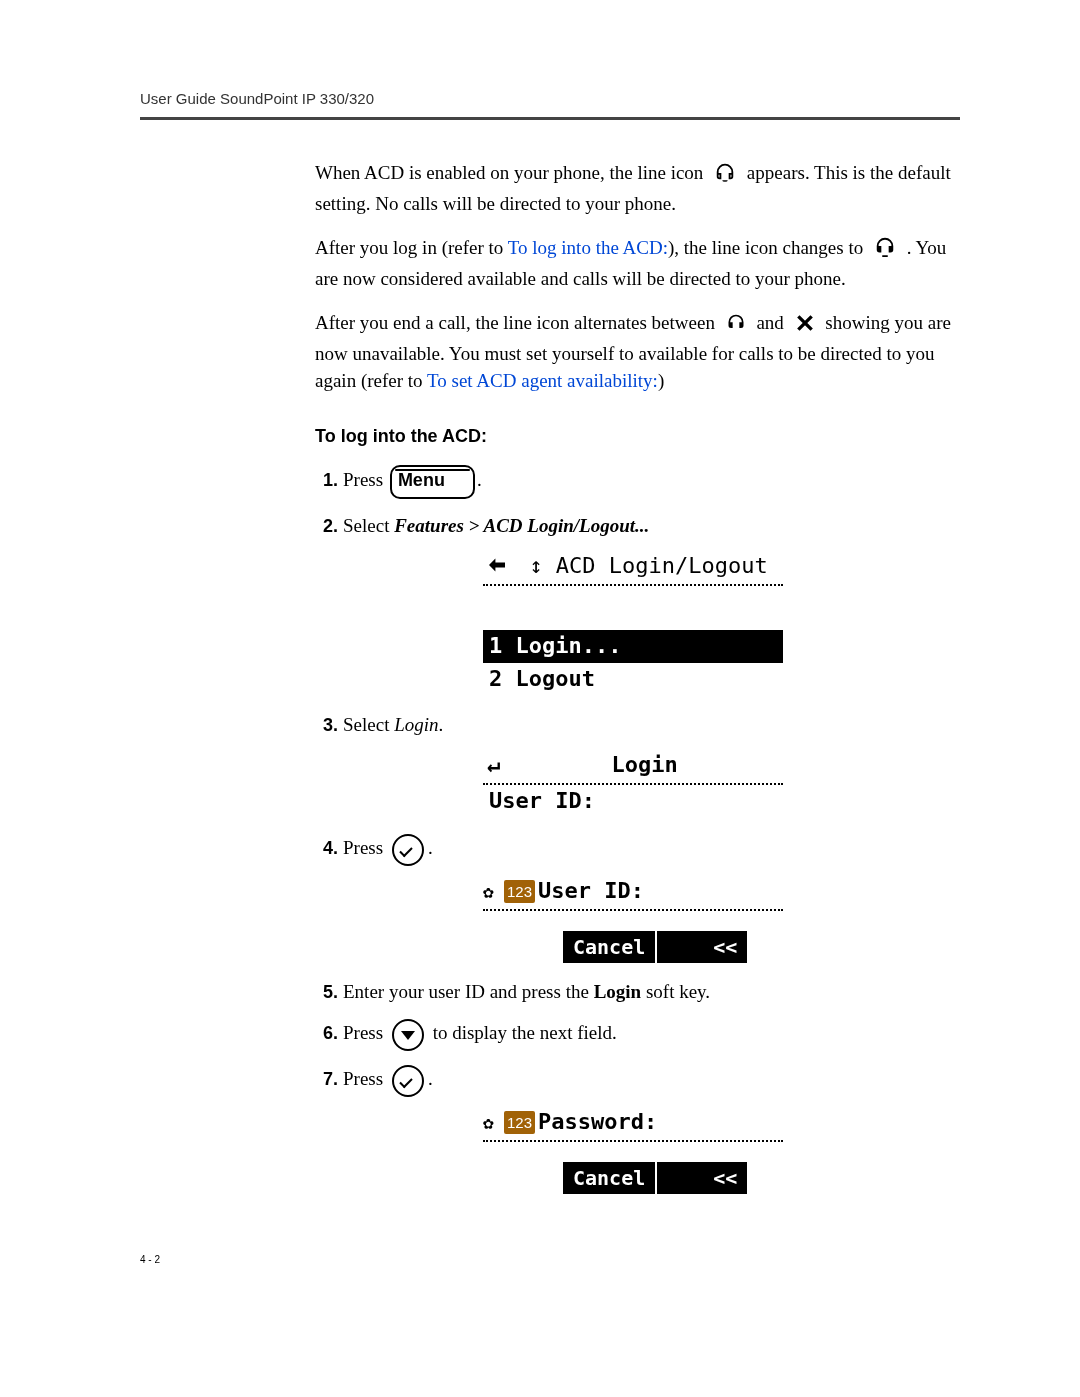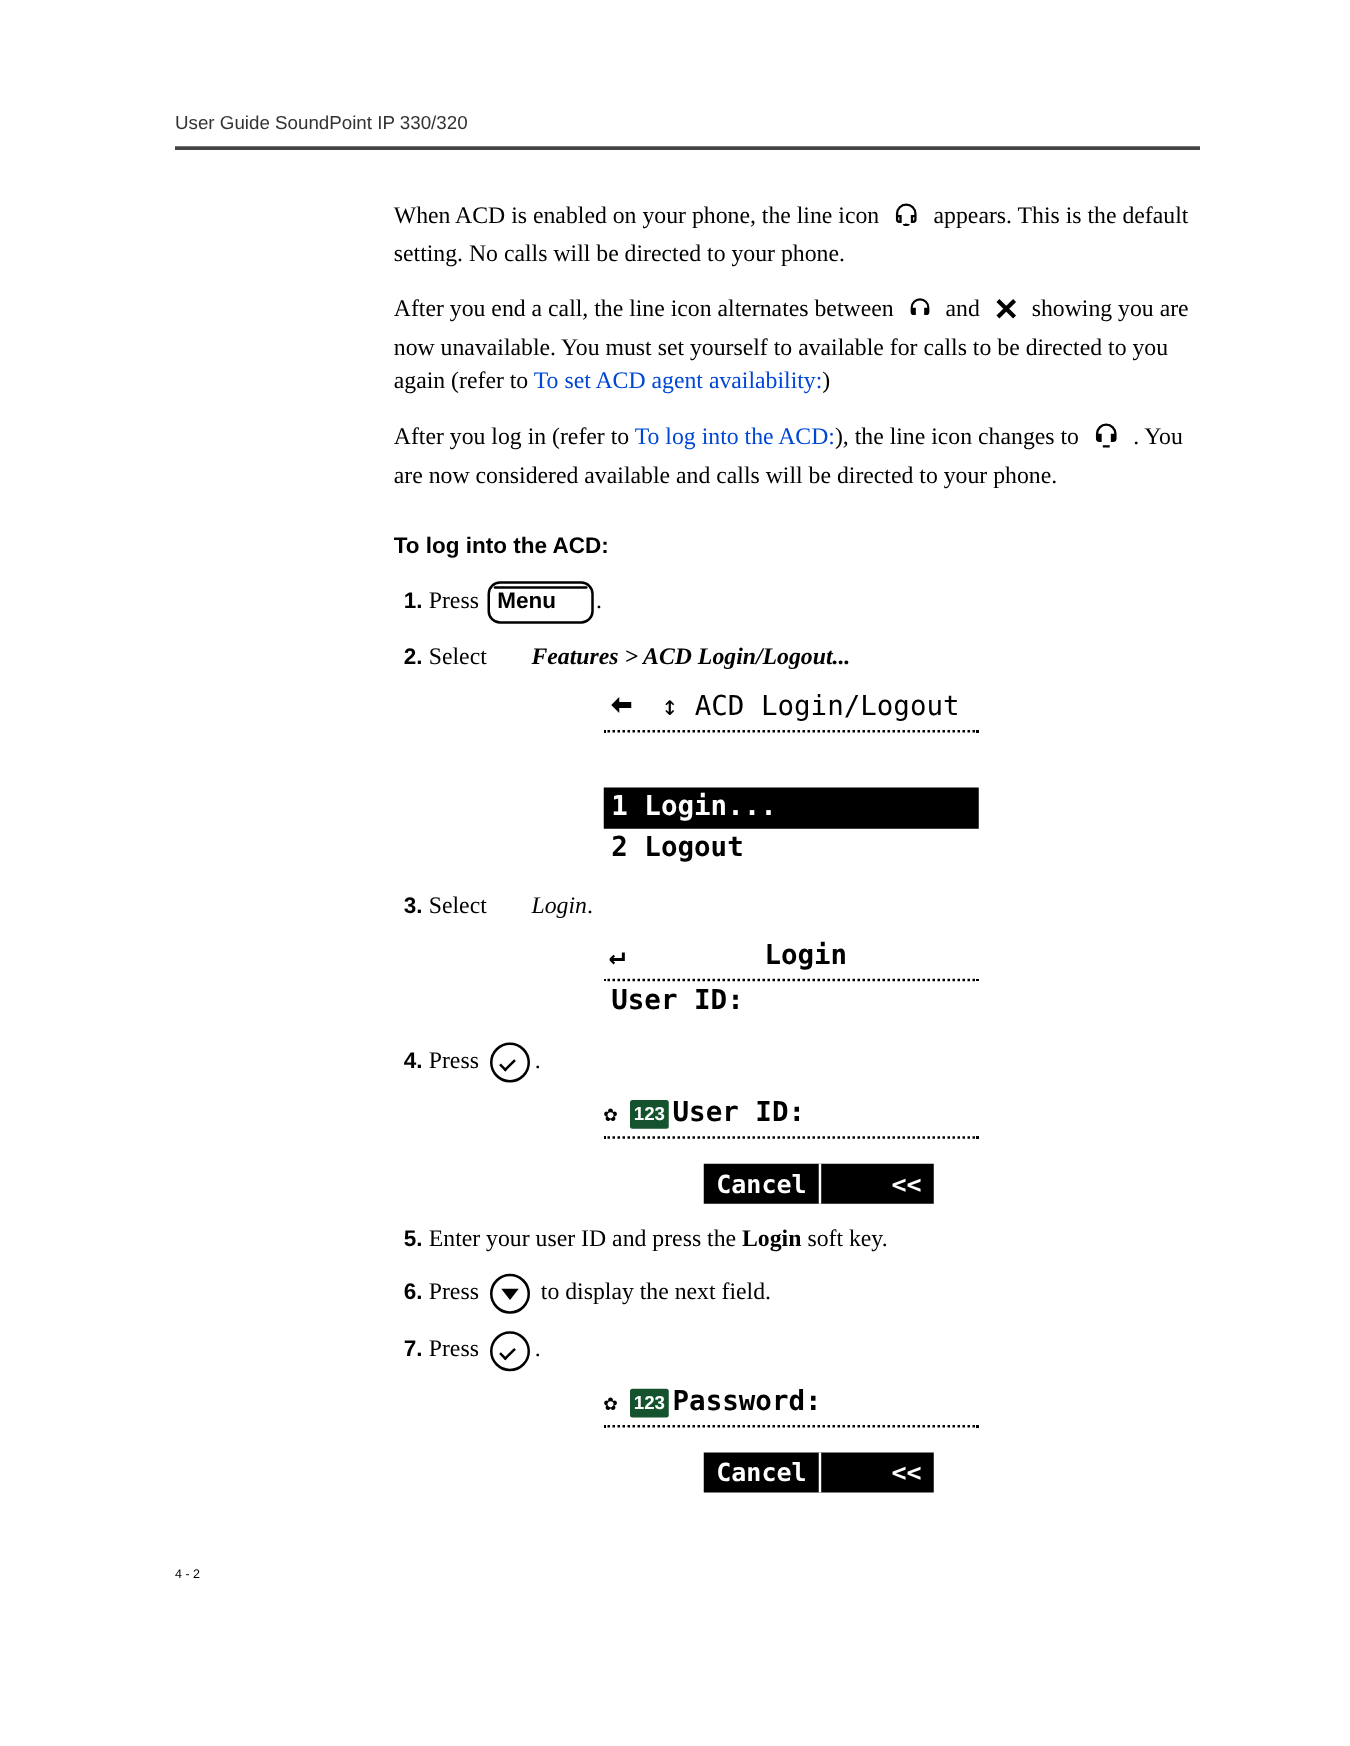--- a/index.html
+++ b/index.html
@@ -154,91 +154,91 @@
   .lcd .softkey:last-child { border-right: none; }
   .userid-line, .pwd-line {
     display: flex;
     align-items: center;
     font-size: 22px;
     gap: 3px;
     border-bottom: 2px dotted #000;
     padding-bottom: 2px;
   }
   .mode-badge {
-    background: #14532d; color: #fff;
-    font-size: 15px; font-weight: bold;
+    background: #a16207; color: #fff;
+    font-size: 15px; font-weight: normal;
     padding: 1px 3px;
     font-family: Arial, sans-serif;
     border-radius: 2px;
   }
   .gear-dot {
     width: 18px; height: 18px;
     display: inline-block;
     position: relative;
   }
   .gear-dot::before {
     content: "✿";
     font-size: 18px;
     position: absolute; left: 0; top: -3px;
     color: #000;
   }
   .page-num {
     font-family: Arial, Helvetica, sans-serif;
     font-size: 10px;
     margin-top: 60px;
   }
-  em { font-style: italic; margin-left: 31px; }
+  em { font-style: italic; }
   strong { font-weight: bold; }
 </style>
 </head>
 <body>
 
 <div class="page">
 
   <div class="running-head">User Guide SoundPoint IP 330/320</div>
   <hr class="rule">
 
   <div class="content">
 
     <p class="para">
       <span>When ACD is enabled on your phone, the line icon</span>
       <span class="inline-icon">
         <svg width="22" height="22" viewBox="0 0 24 24">
             <path fill="none" stroke="#000" stroke-width="2" d="M4 14v-2a8 8 0 0 1 16 0v2M4 14v3a2 2 0 0 0 2 2h1v-5H4zm16 0v3a2 2 0 0 1-2 2h-1v-5h3zM10 21c0 1 4 1 4 0"></path>
           </svg>
       </span>
       <span>appears. This is the default setting. No calls will be directed to your phone.</span>
+    </p>
+
+    <p class="para">
+      <span>After you log in (refer to </span><a class="link" href="#">To log into the ACD:</a><span>), the line icon changes to</span>
+      <span class="inline-icon">
+        <svg width="22" height="22" viewBox="0 0 24 24">
+            <path fill="#000" d="M12 2a9 9 0 0 0-9 9v4a3 3 0 0 0 3 3h2v-7H5v0a7 7 0 0 1 14 0v0h-3v7h2a3 3 0 0 0 3-3v-4a9 9 0 0 0-9-9zM9 21h6v2H9z"></path>
+          </svg>
+      </span>
+      <span>. You are now considered available and calls will be directed to your phone.</span>
     </p>
 
     <p class="para">
       <span>After you end a call, the line icon alternates between</span>
       <span class="inline-icon">
         <svg width="20" height="20" viewBox="0 0 24 24">
             <path fill="#000" d="M12 2a9 9 0 0 0-9 9v4a3 3 0 0 0 3 3h2v-7H5a7 7 0 0 1 14 0h-3v7h2a3 3 0 0 0 3-3v-4a9 9 0 0 0-9-9z"></path>
           </svg>
       </span>
       <span>and</span>
       <span class="inline-icon">
         <svg width="20" height="20" viewBox="0 0 24 24">
             <path stroke="#000" stroke-width="4" d="M4 4 L20 20 M20 4 L4 20"></path>
           </svg>
       </span>
       <span>showing you are now unavailable. You must set yourself to available for calls to be directed to you again (refer to </span><a class="link" href="#">To set ACD agent availability:</a><span>)</span>
     </p>
 
-    <p class="para">
-      <span>After you log in (refer to </span><a class="link" href="#">To log into the ACD:</a><span>), the line icon changes to</span>
-      <span class="inline-icon">
-        <svg width="22" height="22" viewBox="0 0 24 24">
-            <path fill="#000" d="M12 2a9 9 0 0 0-9 9v4a3 3 0 0 0 3 3h2v-7H5v0a7 7 0 0 1 14 0v0h-3v7h2a3 3 0 0 0 3-3v-4a9 9 0 0 0-9-9zM9 21h6v2H9z"></path>
-          </svg>
-      </span>
-      <span>. You are now considered available and calls will be directed to your phone.</span>
-    </p>
-
     <div class="section-head">To log into the ACD:</div>
 
     <ol class="steps">
 
       <li>
         <span class="step-body">
           <span>Press</span>
           <span class="menu-key">Menu</span><span>.</span>
         </span>
       </li>

